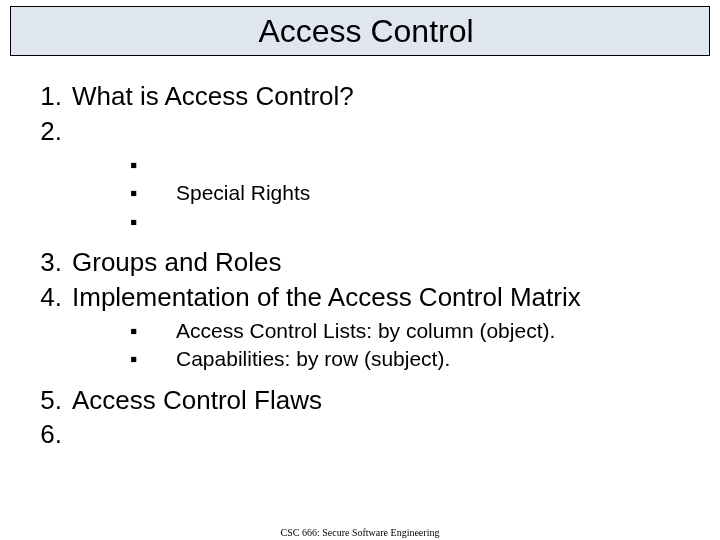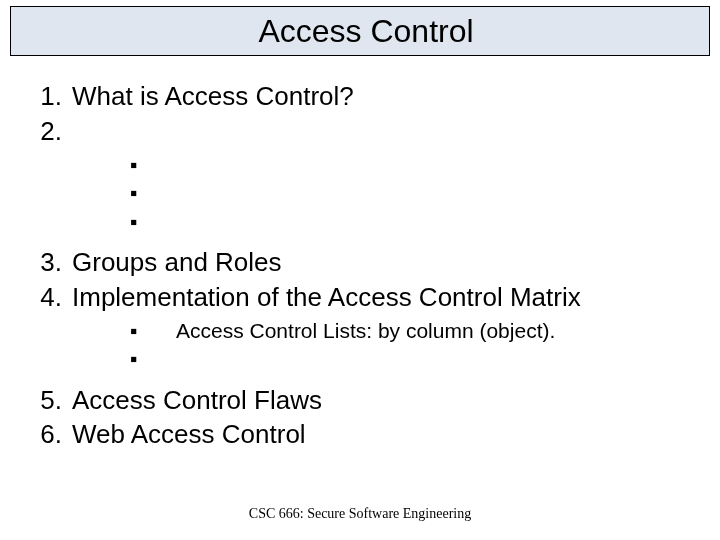--- a/index.html
+++ b/index.html
@@ -65,26 +65,26 @@
     line-height: 1.35;
   }
   .sub-item .bullet {
     width: 46px;
     text-align: left;
     flex-shrink: 0;
     font-family: Arial, sans-serif;
   }
   .footer {
     position: absolute;
-    bottom: 18px;
+    bottom: 2px;
     left: 0;
     width: 720px;
     text-align: center;
     font-family: "Times New Roman", Times, serif;
-    font-size: 14px;
+    font-size: 10px;
   }
 </style>
 </head>
 <body>
 
 <div class="slide">
 
   <div class="title-box">
     <span class="title-text">Access Control</span>
   </div>
@@ -98,20 +98,21 @@
     <div class="num-item">
       <span class="num">2.</span>
     </div>
 
     <div class="sub-list">
       <div class="sub-item">
         <span class="bullet">▪</span>
       </div>
       <div class="sub-item">
         <span class="bullet">▪</span>
+        <span>Special Rights</span>
       </div>
       <div class="sub-item">
         <span class="bullet">▪</span>
       </div>
     </div>
 
     <div class="num-item">
       <span class="num">3.</span>
       <span>Groups and Roles</span>
     </div>
@@ -120,29 +121,29 @@
       <span>Implementation of the Access Control Matrix</span>
     </div>
 
     <div class="sub-list">
       <div class="sub-item">
         <span class="bullet">▪</span>
         <span>Access Control Lists: by column (object).</span>
       </div>
       <div class="sub-item">
         <span class="bullet">▪</span>
+        <span>Capabilities: by row (subject).</span>
       </div>
     </div>
 
     <div class="num-item">
       <span class="num">5.</span>
       <span>Access Control Flaws</span>
     </div>
     <div class="num-item">
       <span class="num">6.</span>
-      <span>Web Access Control</span>
     </div>
 
   </div>
 
   <div class="footer">CSC 666: Secure Software Engineering</div>
 
 </div>
 
 </body></html>

